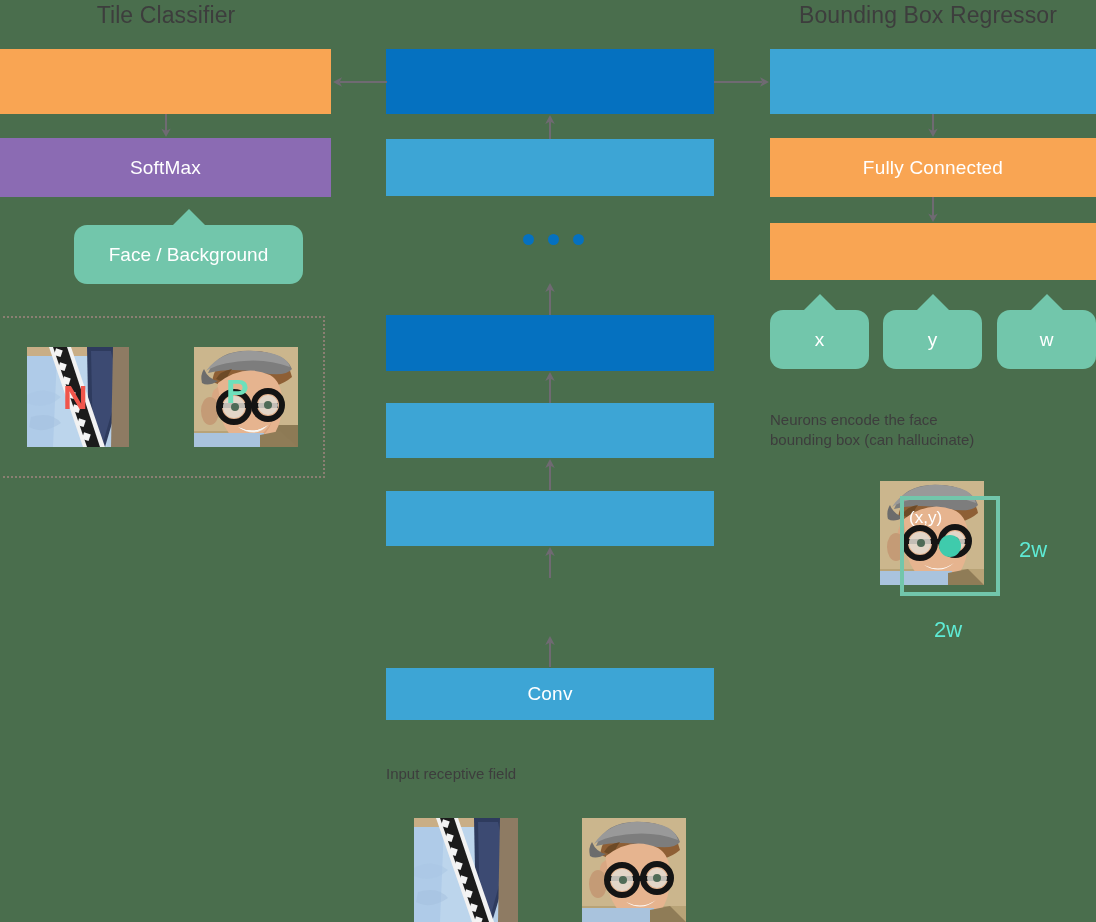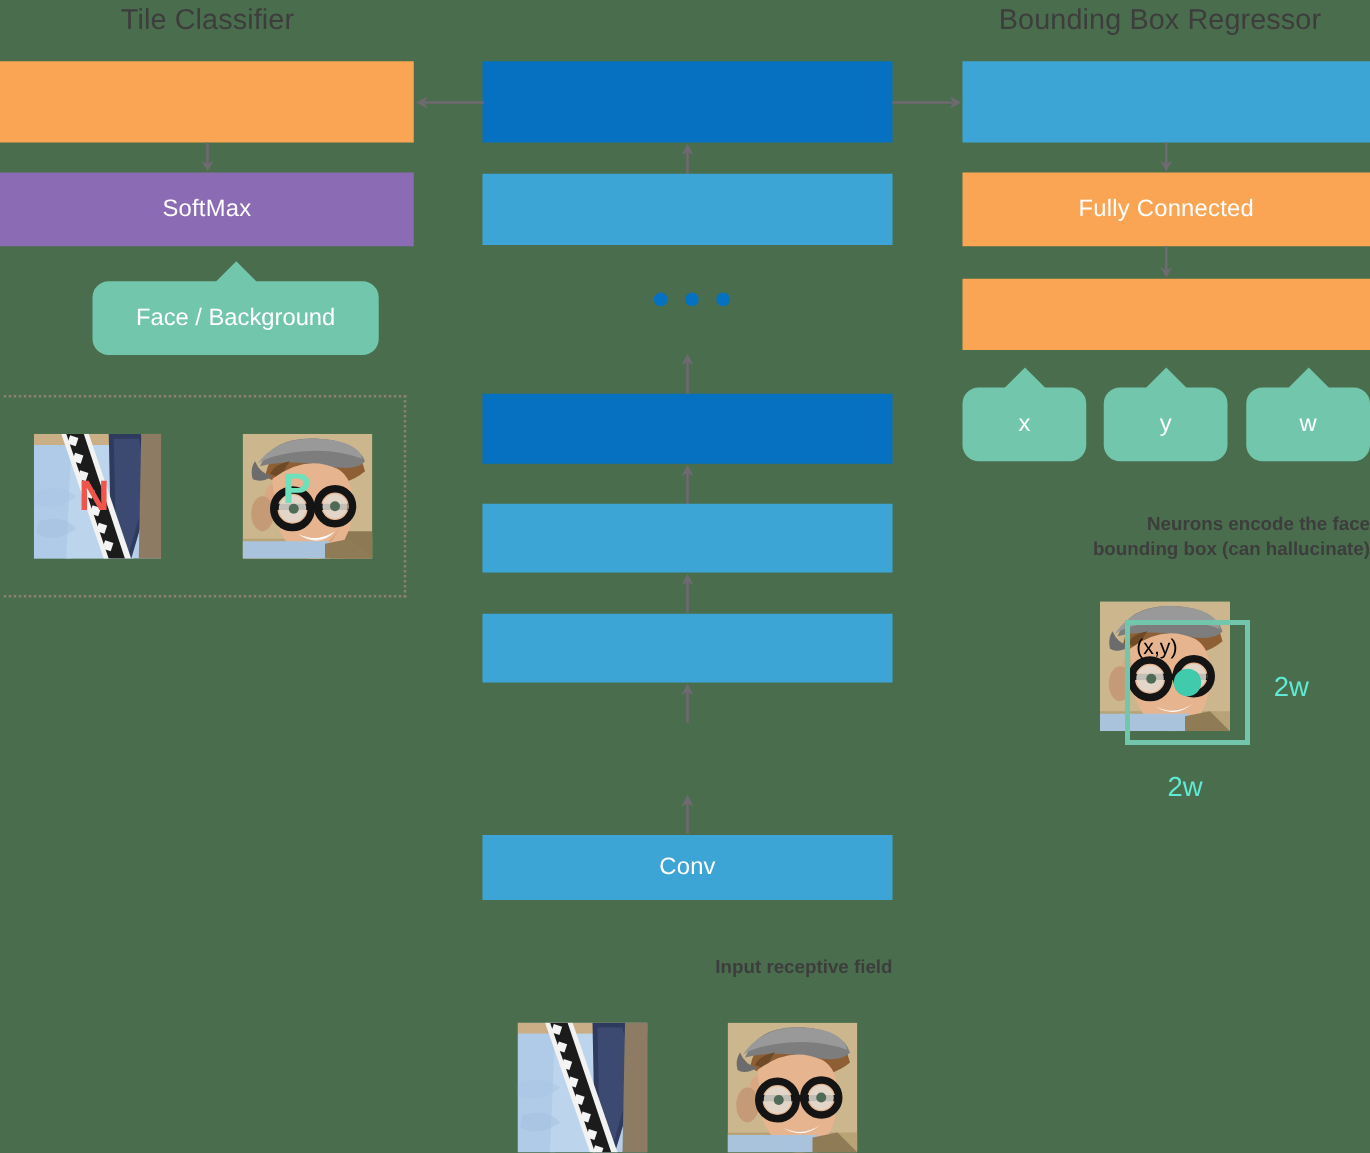--- a/index.html
+++ b/index.html
@@ -87,33 +87,33 @@
   .thumb .mark {
     position: absolute;
     font-size: 34px;
     font-weight: 700;
     line-height: 1;
   }
   .caption {
     position: absolute;
     color: #3d3d3d;
     font-size: 15px;
-    font-weight: 700;
-    text-align: right;
+    font-weight: 400;
+    text-align: left;
     line-height: 1.35;
   }
   .bb-label {
     position: absolute;
     color: #5eead4;
     font-size: 22px;
     font-weight: 400;
   }
   .xy-label {
     position: absolute;
-    color: #000000;
+    color: #ffffff;
     font-size: 17px;
   }
   .bbox-rect {
     position: absolute;
     border: 4px solid #72c6ab;
     box-sizing: border-box;
   }
   .center-dot {
     position: absolute;
     width: 22px; height: 22px;

